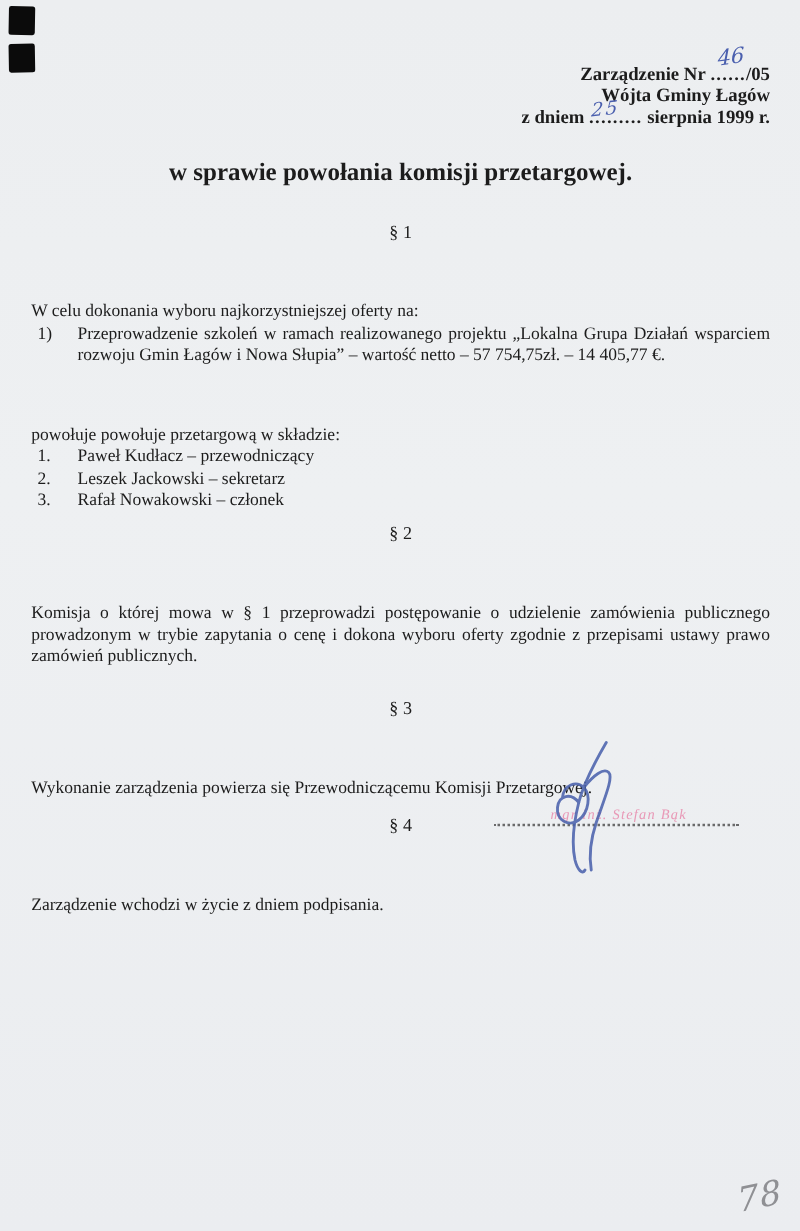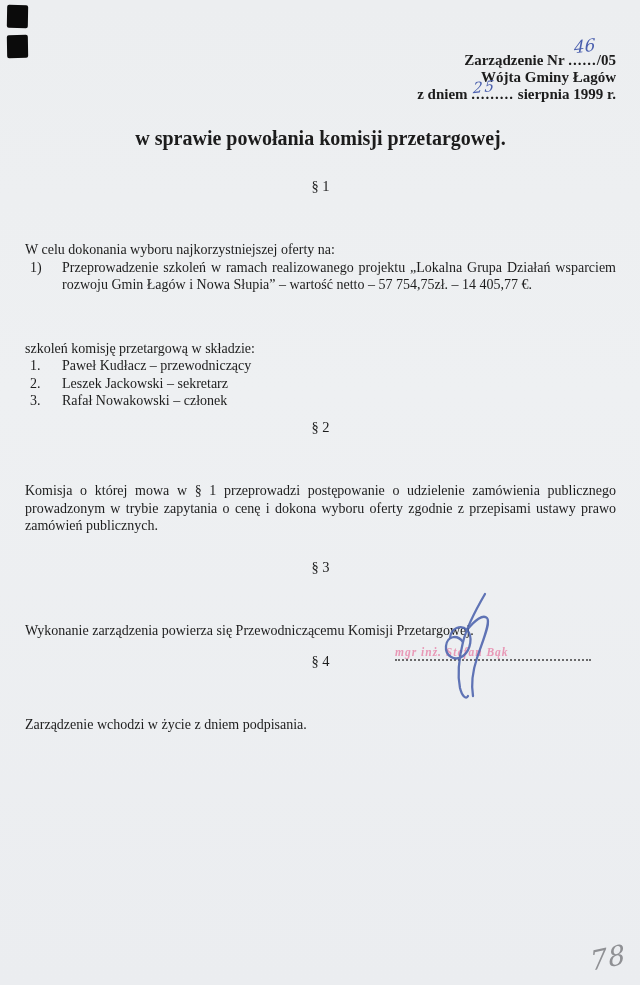--- a/index.html
+++ b/index.html
@@ -82,21 +82,22 @@
     position:absolute;left:395px;top:596px;width:200px;height:115px;
   }
   .stamp-title{
     position:absolute;top:20px;left:0;width:100%;
     text-align:center;
     font-weight:bold;font-size:13.5px;letter-spacing:1.5px;
     color:rgba(222,95,142,0.85);
   }
   .stamp-name{
     position:absolute;top:50px;left:0;width:100%;
-    font-weight:bold;font-size:11.5px;letter-spacing:1px;
+    text-align:center;
+    font-weight:normal;font-size:11.5px;letter-spacing:1px;
     color:rgba(231,130,168,0.8);
     font-style:italic;
   }
   .dotted-line{
     position:absolute;top:63px;left:0;width:196px;height:0;
     border-bottom:2px dotted #4a4a4a;
     opacity:.8;
   }
   .signature-svg{position:absolute;left:28px;top:-4px;}
 
@@ -128,21 +129,21 @@
 
     <div class="subject">w sprawie powołania komisji przetargowej.</div>
 
 
     <div class="section-heading s1">§ 1</div>
     <div class="para">W celu dokonania wyboru najkorzystniejszej oferty na:</div>
     <div class="hang">
       <span class="marker">1)</span>
       <span>Przeprowadzenie szkoleń w ramach realizowanego projektu „Lokalna Grupa Działań wsparciem rozwoju Gmin Łagów i Nowa Słupia” – wartość netto – 57 754,75zł. – 14 405,77 €.</span>
     </div>
-    <div class="para">szkoleń komisję przetargową w składzie:</div>
+    <div class="para">powołuje powołuje przetargową w składzie:</div>
     <div class="hang">
       <span class="marker">1.</span>
       <span>Paweł Kudłacz – przewodniczący</span>
     </div>
     <div class="hang">
       <span class="marker">2.</span>
       <span>Leszek Jackowski – sekretarz</span>
     </div>
     <div class="hang">
       <span class="marker">3.</span>

